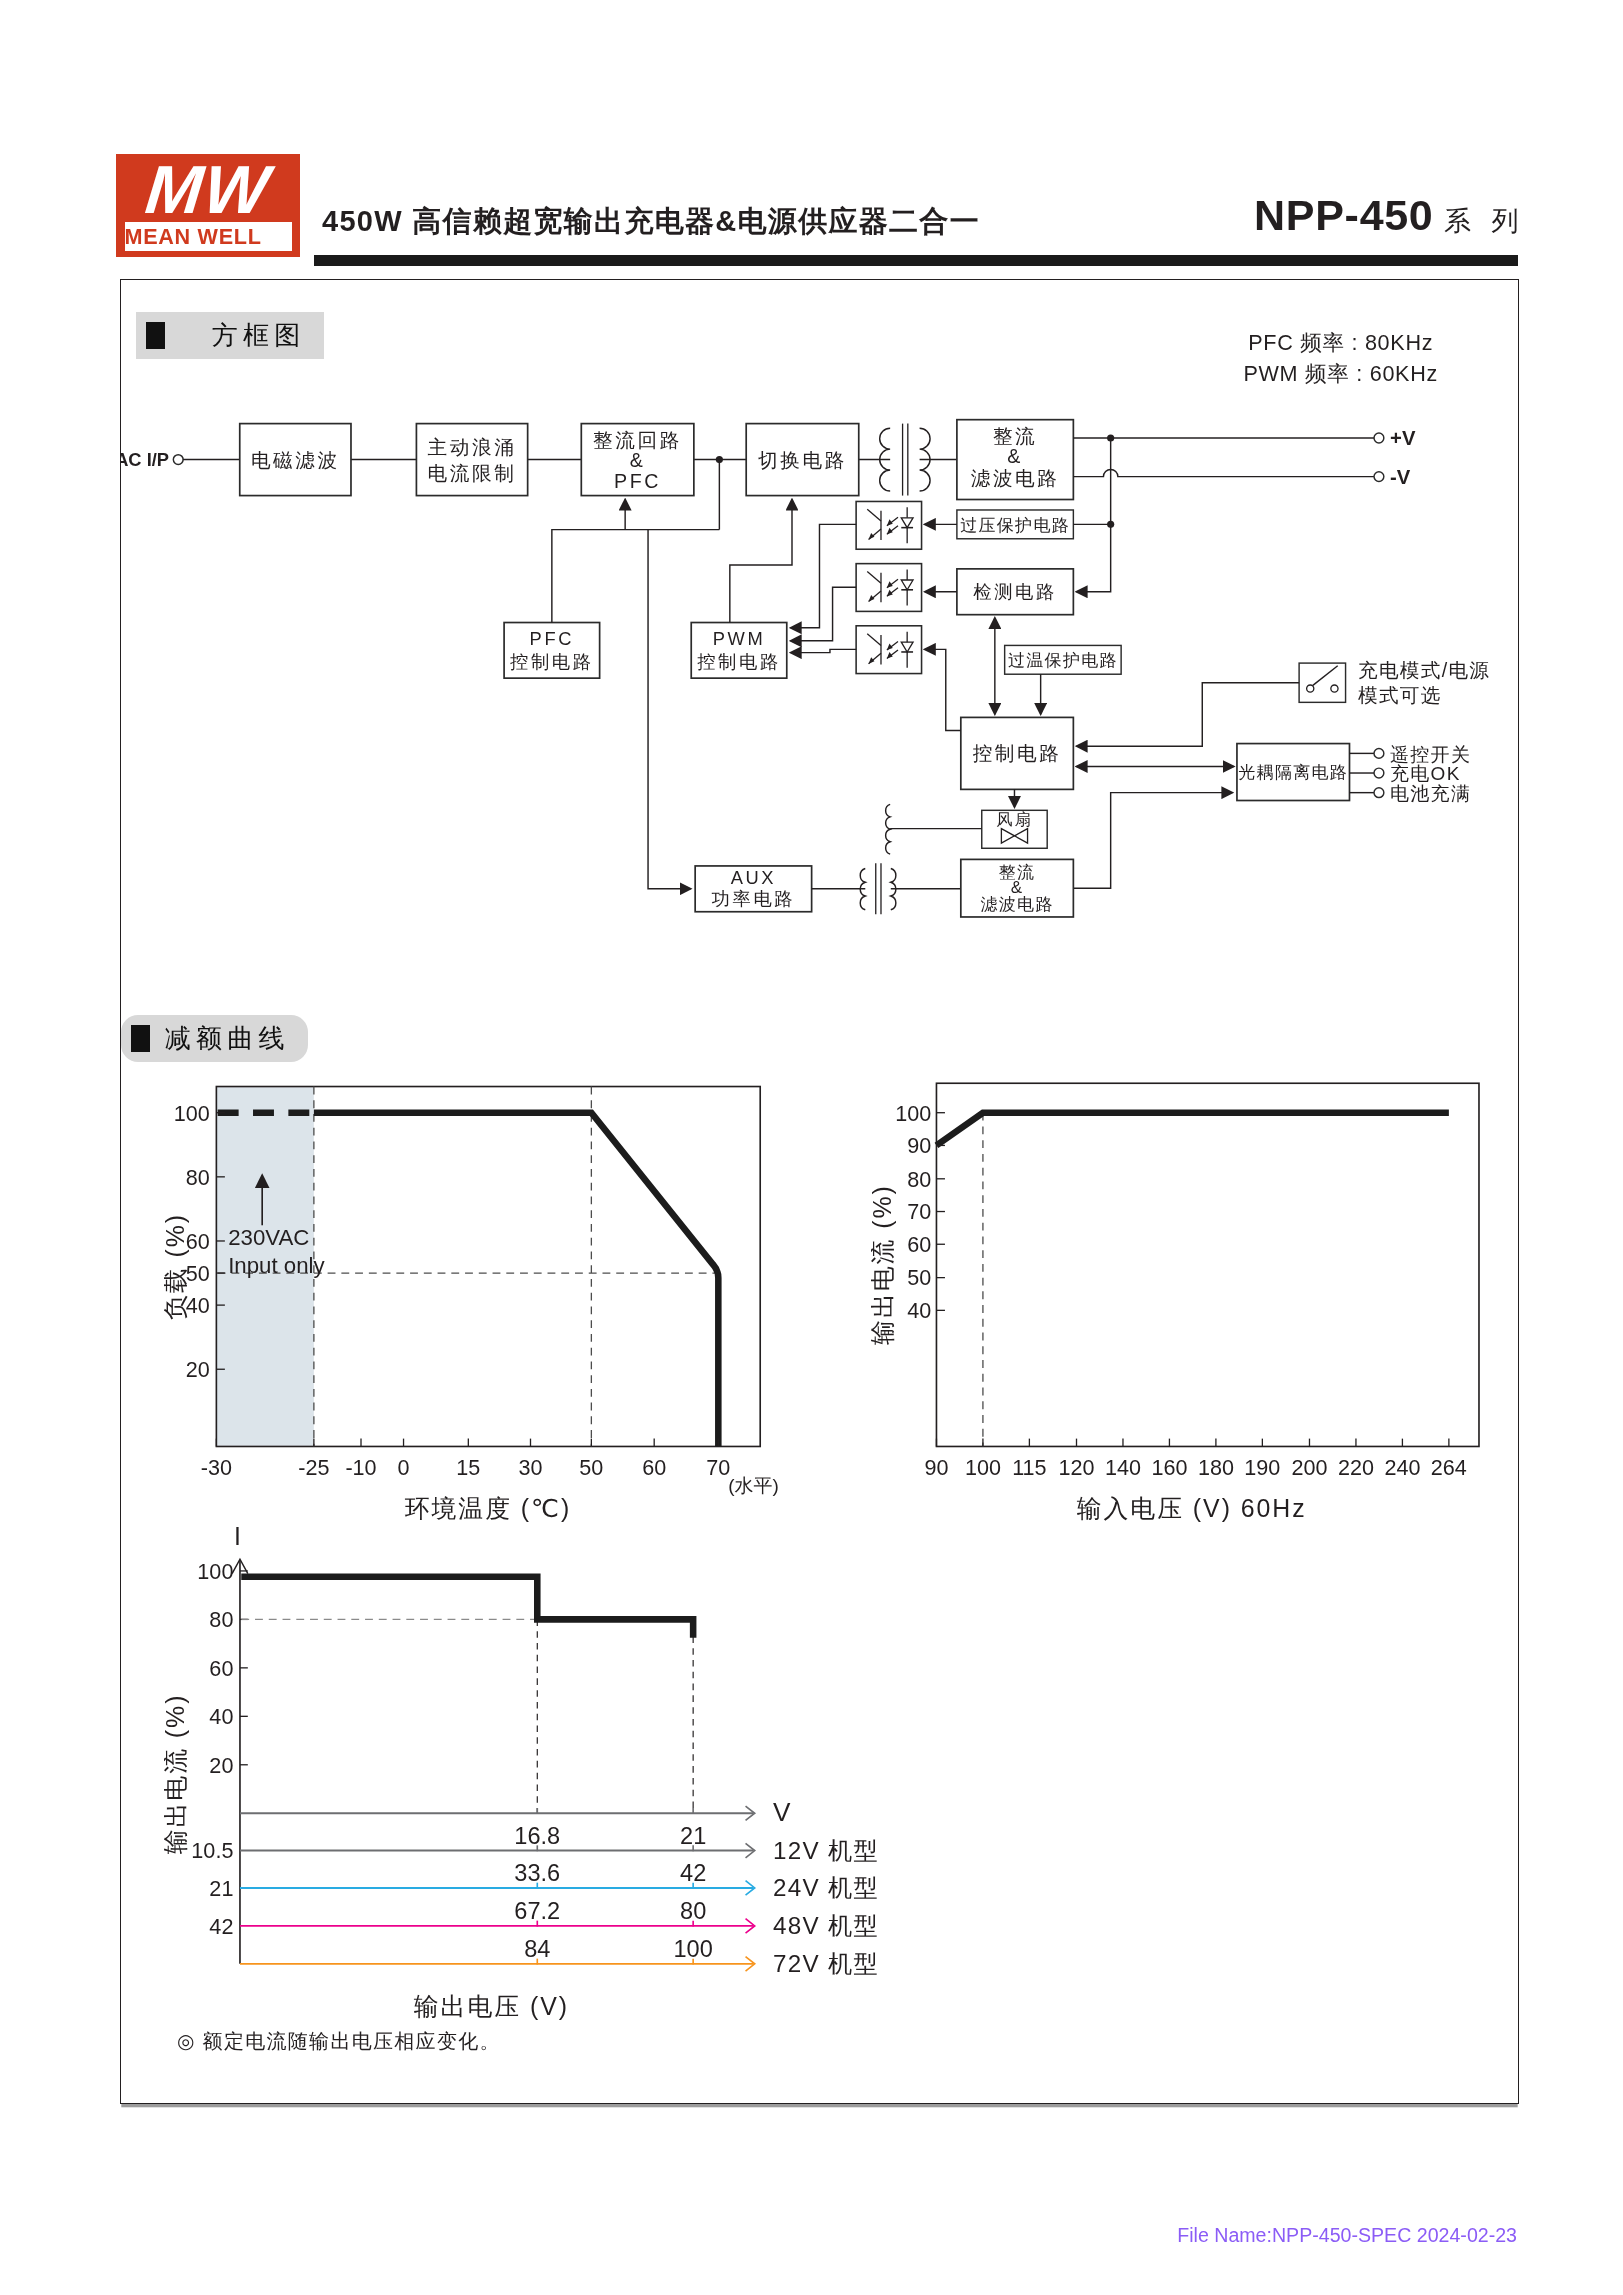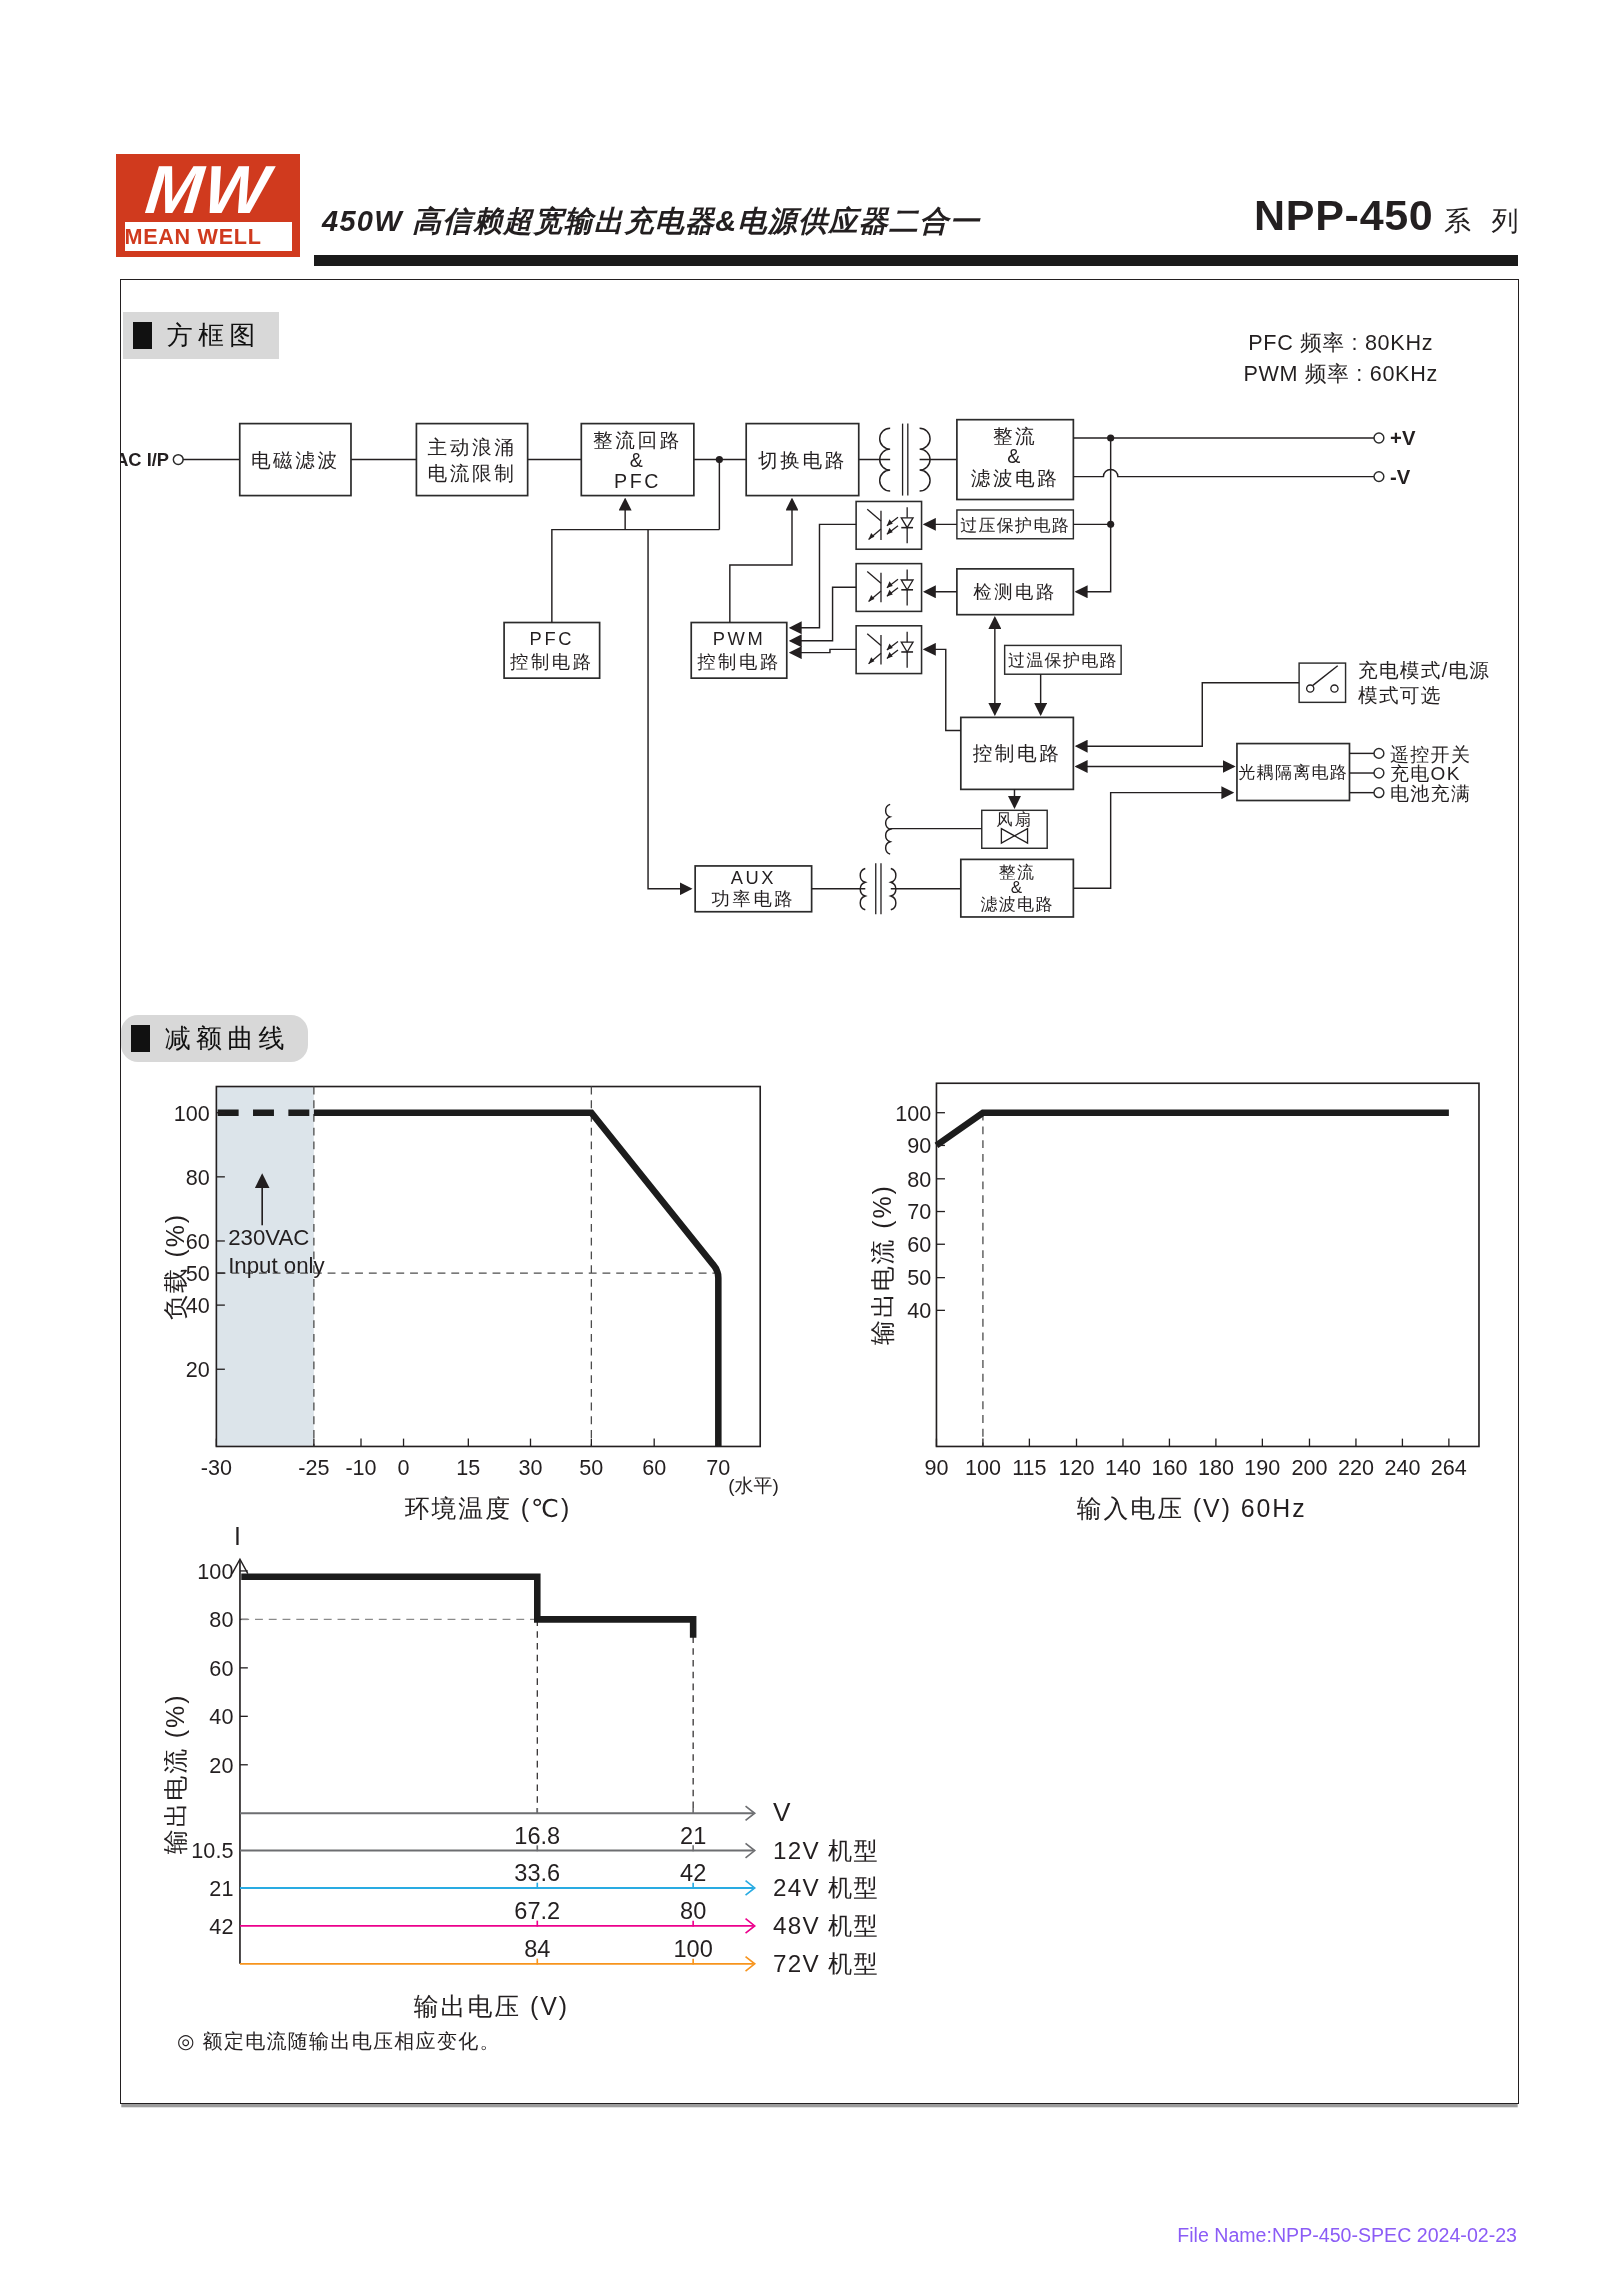--- a/index.html
+++ b/index.html
@@ -3,21 +3,21 @@
 <meta charset="utf-8">
 <style>
   html,body{margin:0;padding:0;background:#fff;}
   body{width:1623px;height:2295px;position:relative;font-family:"Liberation Sans","DejaVu Sans",sans-serif;color:#231f20;}
   .abs{position:absolute;}
   
   .logo{left:116px;top:154px;width:184px;height:103px;background:#D03A1E;}
   .logo .mw{position:absolute;top:-3.9px;left:0;right:0;text-align:center;font-size:68px;font-weight:bold;font-style:italic;color:#fff;transform:skewX(-6deg);letter-spacing:1.3px;}
   .logo .strip{position:absolute;left:8.5px;right:8.5px;bottom:5.9px;height:29px;background:#fff;display:flex;align-items:center;justify-content:flex-start;}
   .logo .strip span{color:#D03A1E;font-weight:bold;font-size:21.6px;letter-spacing:0.7px;}
-  .doc-title{left:322px;top:202px;font-size:29px;font-weight:bold;letter-spacing:1.3px;white-space:nowrap;font-style:italic;}
+  .doc-title{left:322px;top:202px;font-size:29px;font-weight:bold;letter-spacing:1.3px;white-space:nowrap;}
   .series{right:98px;top:191px;white-space:nowrap;}
   .series .name{font-size:43px;font-weight:bold;letter-spacing:0.7px;margin-left:44px;}
   .series .suffix{font-size:27px;margin-left:10.5px;letter-spacing:6.5px;}
   .title-bar{left:314px;top:255px;width:1204px;height:10.5px;background:#1a1a1a;}
   
   .content-box{left:120px;top:279px;width:1397px;height:1823px;border:1.3px solid #231f20;box-shadow:0 4.6px 0 -1.3px #9c9c9c;}
   .section-label{background:#d8d8d8;color:#111;display:flex;align-items:center;font-size:26px;letter-spacing:5.2px;padding:5.9px 18.3px 5.9px 9.8px;}
   .section-label .sq{width:19.6px;height:27.5px;background:#111;margin-right:14.4px;flex:0 0 auto;}
   .freq{right:185px;top:327px;font-size:21.6px;line-height:31px;letter-spacing:0.7px;text-align:center;white-space:nowrap;}
   .note{left:167px;top:2028px;font-size:20px;letter-spacing:1.3px;margin-left:10px;}
@@ -46,21 +46,21 @@
   </div>
 </div>
 <div class="abs doc-title">450W 高信赖超宽输出充电器&amp;电源供应器二合一</div>
 <div class="abs series">
   <span class="name">NPP-450</span><span class="suffix">系 列</span>
 </div>
 <div class="abs title-bar"></div>
 
 <div class="abs content-box"></div>
 
-<div class="abs section-label" style="left:123px;top:312px;">
+<div class="abs section-label" style="left:136px;top:312px;gap:32px;">
   <span class="sq"></span>
   <span>方框图</span>
 </div>
 
 <div class="abs freq">
   <div>PFC 频率 : 80KHz</div>
   <div>PWM 频率 : 60KHz</div>
 </div>
 
 <svg class="abs" style="left:120px;top:367px;" width="1397" height="655" viewBox="0 0 2135 1000">

